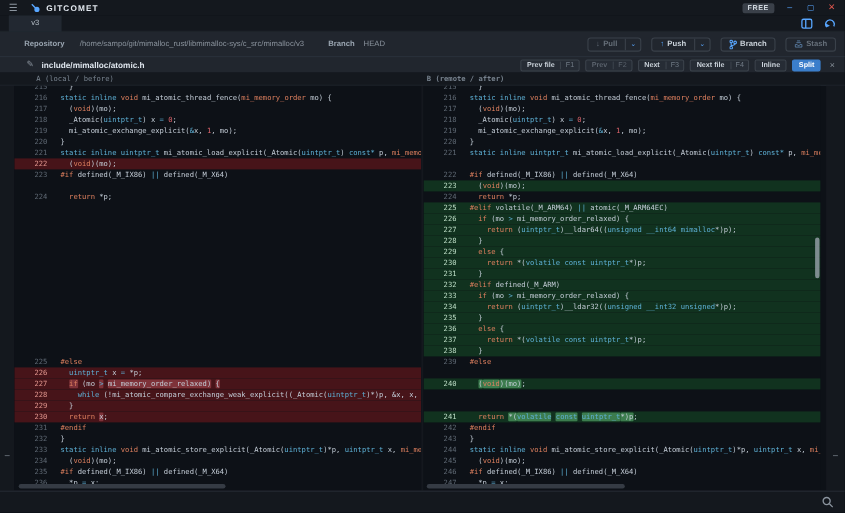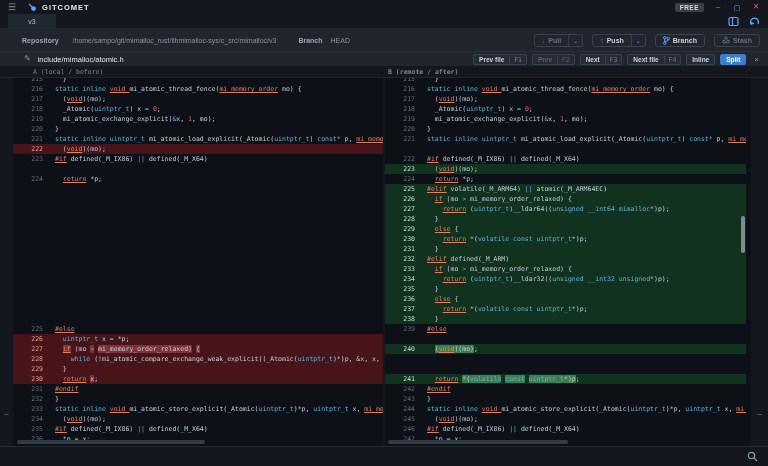--- a/index.html
+++ b/index.html
@@ -34,21 +34,21 @@
   .toolbar-actions { margin-left:auto; margin-right:8px; display:flex; gap:9px; }
   .btn-group { display:flex; border:1px solid #3a414a; border-radius:3px; height:13px; overflow:hidden; }
   .tbtn { display:flex; align-items:center; gap:3px; padding:0 7px; font-size:7px; font-weight:bold; color:#c9d1d9; background:transparent; }
   .tbtn .ic { color:#58a6ff; font-size:7px; }
   .tbtn.dim, .tbtn.dim .ic { color:#666f79; }
   .chev { width:14px; display:flex; align-items:center; justify-content:center; border-left:1px solid #3a414a; color:#58a6ff; font-size:6px; }
 
   
   .fileheader { position:absolute; left:0; top:51px; width:768px; height:15px; background:#21262e; border-top:1px solid #2a313b; display:flex; align-items:center; }
   .pencil { color:#8b949e; font-size:8px; margin-left:24px; line-height:1; }
-  .filename { font-size:7.5px; font-weight:normal; color:#dfe6ee; margin-left:7px; }
+  .filename { font-size:7.5px; font-weight:bold; color:#dfe6ee; margin-left:7px; }
   .fh-actions { margin-left:auto; margin-right:6px; display:flex; align-items:center; gap:5px; }
   .fbtn { display:flex; align-items:center; height:11px; border:1px solid #3b424b; border-radius:2px; background:#262c35; font-size:6.5px; font-weight:bold; color:#c9d1d9; }
   .fbtn .t { padding:0 5px; }
   .fbtn .k { padding:0 4px; border-left:1px solid #3b424b; color:#707a85; font-weight:normal; }
   .fbtn.dim .t, .fbtn.dim .k { color:#5a626c; }
   .fbtn.active { background:#3b7ecb; border-color:#3b7ecb; color:#ffffff; }
   .fh-close { color:#8b949e; font-size:8px; padding:0 3px; }
 
   
   .paneheaders { position:absolute; left:0; top:66px; width:768px; height:12px; background:#14181e; border-bottom:1px solid #20252d; font-family:"DejaVu Sans Mono",monospace; font-size:6.5px; color:#78838f; }
@@ -66,21 +66,21 @@
   .pane.right { left:385px; width:361px; }
   .pane-divider { position:absolute; left:383px; top:78px; width:2px; height:368px; background:#14181e; }
   .rows { margin-top:-4px; }
   .line { display:flex; height:10px; line-height:10px; white-space:pre; }
   .ln { width:30px; flex:0 0 30px; text-align:right; padding-right:0; color:#606a75; }
   .code { padding-left:12px; flex:1; overflow:hidden; }
   .line.del { background:#471419; }
   .line.add { background:#11321f; }
   .line.del .ln { color:#e49890; }
   .line.add .ln { color:#bfdfc8; }
-  .tk-p { color:#c3ccd6; } .tk-c { color:#5eb1d6; } .tk-o { color:#df805f;text-decoration:underline; } .tk-n { color:#e0656c; }
+  .tk-p { color:#c3ccd6; } .tk-c { color:#5eb1d6; } .tk-o { color:#df805f; } .tk-n { color:#e0656c; }
   .line.del .hl { background:#7e3239; border-radius:1px; }
   .line.add .hl { background:#3c7c4e; border-radius:1px; }
 
   .hscroll { position:absolute; bottom:2px; height:4px; background:#353b44; border-radius:2px; }
   .vscroll { position:absolute; right:1px; width:4px; background:#9aa3ad; opacity:.8; border-radius:2px; }
 
   
   .bottombar { position:absolute; left:0; top:446px; width:768px; height:20px; background:#14181e; border-top:1px solid #262c34; }
   .search-ic { position:absolute; right:10px; top:4px; }
 </style>

